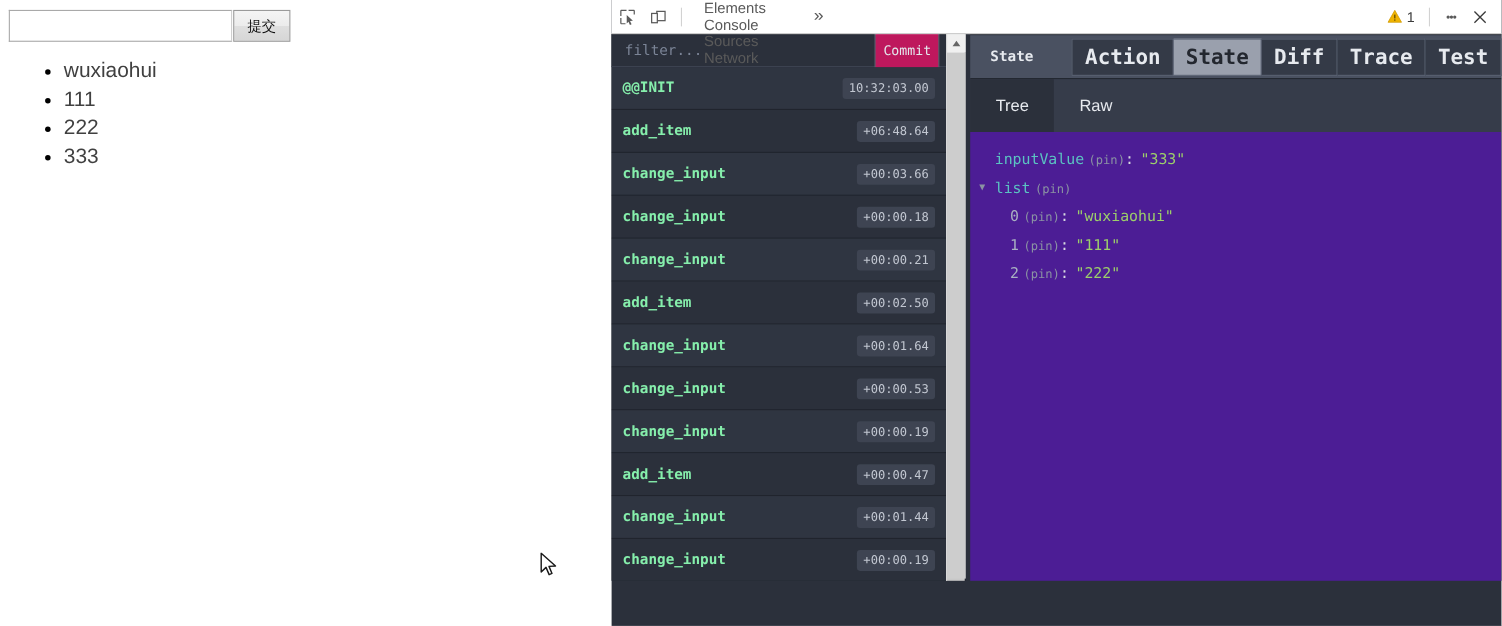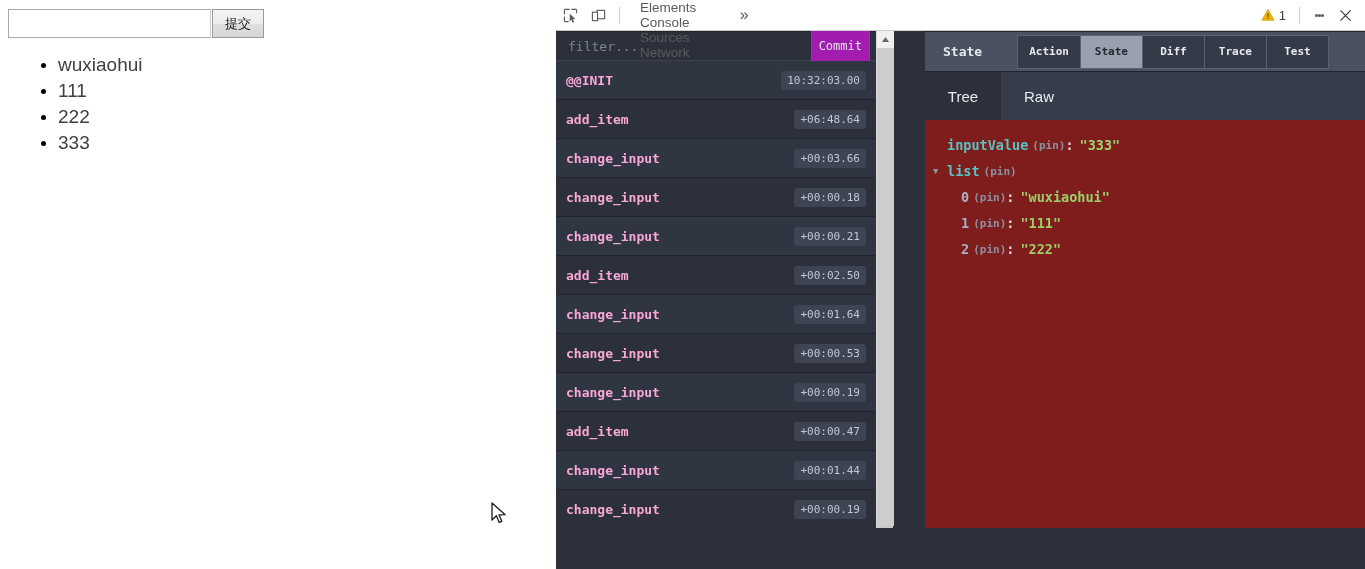--- a/index.html
+++ b/index.html
@@ -178,40 +178,40 @@
     flex: 1;
     background: transparent;
     border: none; outline: none;
     color: #c5cad4;
     font-family: "DejaVu Sans Mono", monospace;
     font-size: 13px;
   }
   .mon-filter-input::placeholder { color: #7b8496; }
   .commit-btn {
     border: 1px solid #59606f;
-    background: #a21caf;
+    background: #be185d;
     color: #e3e6eb;
     font-family: "DejaVu Sans Mono", monospace;
     font-size: 12px;
     padding: 19px 7px;
     border-radius: 2px;
     cursor: default;
   }
   .mon-list { flex: 1; overflow: hidden; position: relative; }
   .act-row {
     height: 39px;
     display: flex; align-items: center;
     padding: 0 10px 0 10px;
     border-bottom: 1px solid #20242d;
     background: #2f3541;
     cursor: default;
   }
   .act-row.alt { background: #2b303b; }
   .act-name {
-    color: #f9a8d4;
+    color: #86efac;
     font-family: "DejaVu Sans Mono", monospace;
     font-size: 13px;
     font-weight: bold;
     white-space: nowrap;
   }
   .act-time {
     margin-left: auto;
     color: #c2c7d1;
     background: #3e4452;
     font-family: "DejaVu Sans Mono", monospace;
@@ -241,21 +241,20 @@
     cursor: default;
   }
   .panel-gap { width: 5px; background: #2b303b; border-left: 1px solid #20242d; }
 
   
   .insp {
     flex: 1;
     display: flex; flex-direction: column;
     background: #2b303b;
     border-top: 1px solid #20242d;
-    margin-left: 27px;
   }
   .insp-tabbar {
     height: 40px;
     display: flex; align-items: center;
     background: #4a5161;
     padding-left: 18px;
     border-bottom: 1px solid #20242d;
   }
   .insp-statelabel {
     color: #e7eaef;
@@ -266,21 +265,21 @@
   .insp-tabs { display: flex; margin-left: 35px; height: 34px; }
   .insp-tab {
     display: flex; align-items: center; justify-content: center;
     min-width: 62px;
     padding: 0 11px;
     background: #343a47;
     border: 1px solid #5a6273;
     border-left: none;
     color: #e7eaef;
     font-family: "DejaVu Sans Mono", monospace;
-    font-size: 11px;
+    font-size: 19px;
     font-weight: bold;
     cursor: default;
   }
   .insp-tab:first-child { border-left: 1px solid #5a6273; }
   .insp-tab.active { background: #9aa0ad; color: #23272f; }
 
   .insp-subtabs {
     height: 48px;
     display: flex; align-items: stretch;
     background: #363c4a;
@@ -290,24 +289,23 @@
     width: 76px;
     color: #e7eaef;
     font-family: "Liberation Sans", sans-serif;
     font-size: 15px;
     cursor: default;
   }
   .insp-subtab.active { background: #2b303b; }
 
   .insp-tree {
     flex: 1;
-    background: #7f1d1d;
+    background: #4c1d95;
     padding: 12px 0 0 0;
     overflow: hidden;
-    font-weight: bold;
   }
   .tree-row {
     display: flex; align-items: center;
     height: 26px;
     font-family: "DejaVu Sans Mono", monospace;
     font-size: 13.5px;
     white-space: nowrap;
   }
   .tree-row.lv0 { padding-left: 22px; }
   .tree-row.lv1 { padding-left: 36px; }

